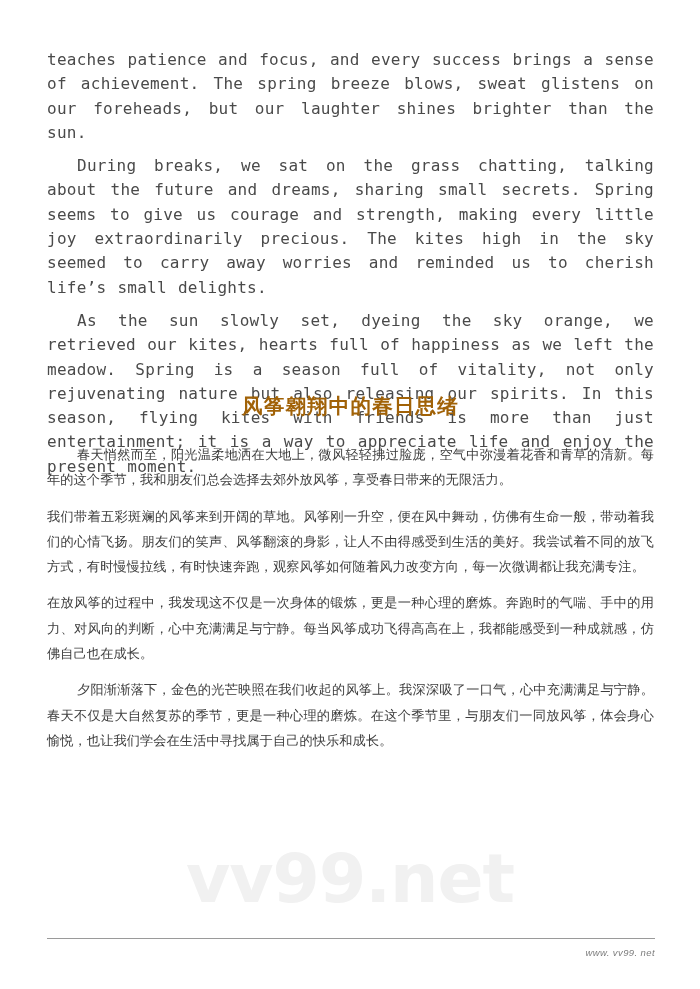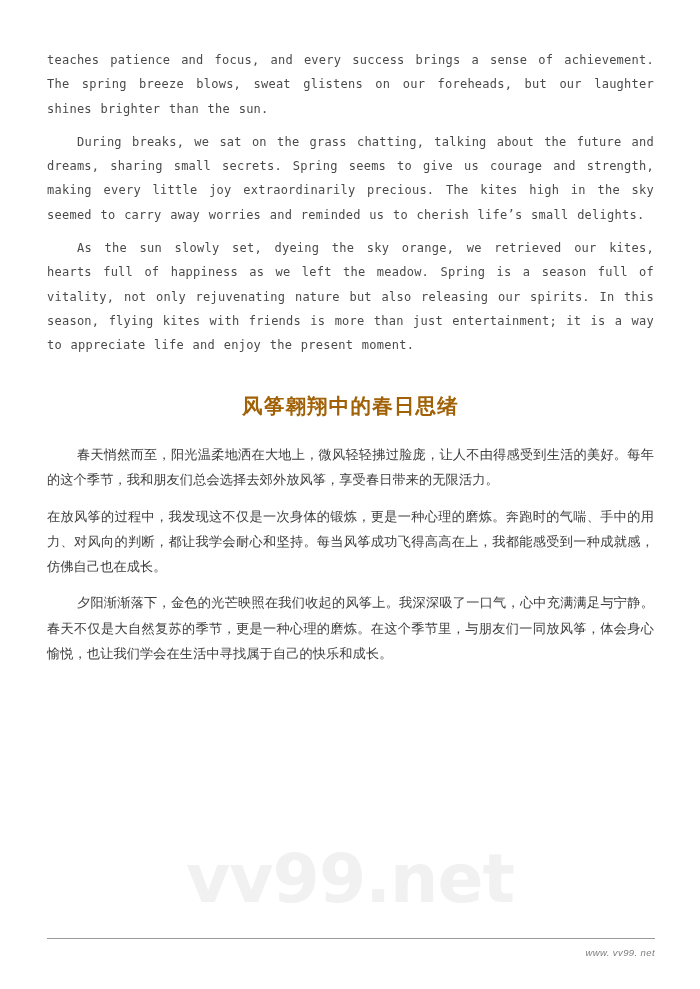--- a/index.html
+++ b/index.html
@@ -27,21 +27,21 @@
   .content {
     position: absolute;
     left: 47px;
     top: 48px;
     width: 607px;
   }
 
   
   .en-para {
     font-family: "DejaVu Sans Mono", "Liberation Mono", monospace;
-    font-size: 12px;
+    font-size: 16px;
     line-height: 24.3px;
     color: #4a4a4a;
     text-align: justify;
     text-align-last: left;
     letter-spacing: 0.25px;
     word-spacing: 1.2px;
     margin: 0 0 9px 0;
     hyphens: none;
   }
   .en-para.indent {
@@ -133,22 +133,23 @@
 
     <div>
       <p class="en-para">teaches patience and focus, and every success brings a sense of achievement. The spring breeze blows, sweat glistens on our foreheads, but our laughter shines brighter than the sun.</p>
       <p class="en-para indent">During breaks, we sat on the grass chatting, talking about the future and dreams, sharing small secrets. Spring seems to give us courage and strength, making every little joy extraordinarily precious. The kites high in the sky seemed to carry away worries and reminded us to cherish life’s small delights.</p>
       <p class="en-para indent">As the sun slowly set, dyeing the sky orange, we retrieved our kites, hearts full of happiness as we left the meadow. Spring is a season full of vitality, not only rejuvenating nature but also releasing our spirits. In this season, flying kites with friends is more than just entertainment; it is a way to appreciate life and enjoy the present moment.</p>
     </div>
 
     <h1 class="cn-title">风筝翱翔中的春日思绪</h1>
 
     <div class="cn-block">
-      <p class="cn-para indent">春天悄然而至，阳光温柔地洒在大地上，微风轻轻拂过脸庞，让人不由得感受到生活的美好。每年的这个季节，我和朋友们总会选择去郊外放风筝，享受春日带来的无限活力。</p>
-      <p class="cn-para">在放风筝的过程中，我发现这不仅是一次身体的锻炼，更是一种心理的磨炼。奔跑时的气喘、手中的用力、对风向的判断，都让我学会耐心和坚持。每当风筝成功飞得高高在上，我都能感受到一种成就感，仿佛自己也在成长。</p>
+      <p class="cn-para indent">春天悄然而至，阳光温柔地洒在大地上，微风轻轻拂过脸庞，空气中弥漫着花香和青草的清新。每年的这个季节，我和朋友们总会选择去郊外放风筝，享受春日带来的无限活力。</p>
+      <p class="cn-para">我们带着五彩斑斓的风筝来到开阔的草地。风筝刚一升空，便在风中舞动，仿佛有生命一般，带动着我们的心情飞扬。朋友们的笑声、风筝翻滚的身影，让人不由得感受到生活的美好。我尝试着不同的放飞方式，有时慢慢拉线，有时快速奔跑，观察风筝如何随着风力改变方向，每一次微调都让我充满专注。</p>
+      <p class="cn-para">在放风筝的过程中，我发现这不仅是一次身体的锻炼，更是一种心理的磨炼。奔跑时的气喘、手中的用力、对风向的判断，心中充满满足与宁静。每当风筝成功飞得高高在上，我都能感受到一种成就感，仿佛自己也在成长。</p>
       <p class="cn-para indent">夕阳渐渐落下，金色的光芒映照在我们收起的风筝上。我深深吸了一口气，心中充满满足与宁静。春天不仅是大自然复苏的季节，更是一种心理的磨炼。在这个季节里，与朋友们一同放风筝，体会身心愉悦，也让我们学会在生活中寻找属于自己的快乐和成长。</p>
     </div>
 
   </div>
 
   <div class="watermark">vv99.net</div>
 
   <div class="footer">
     <div class="footer-rule"></div>
     <div class="footer-url">www. vv99. net</div>

